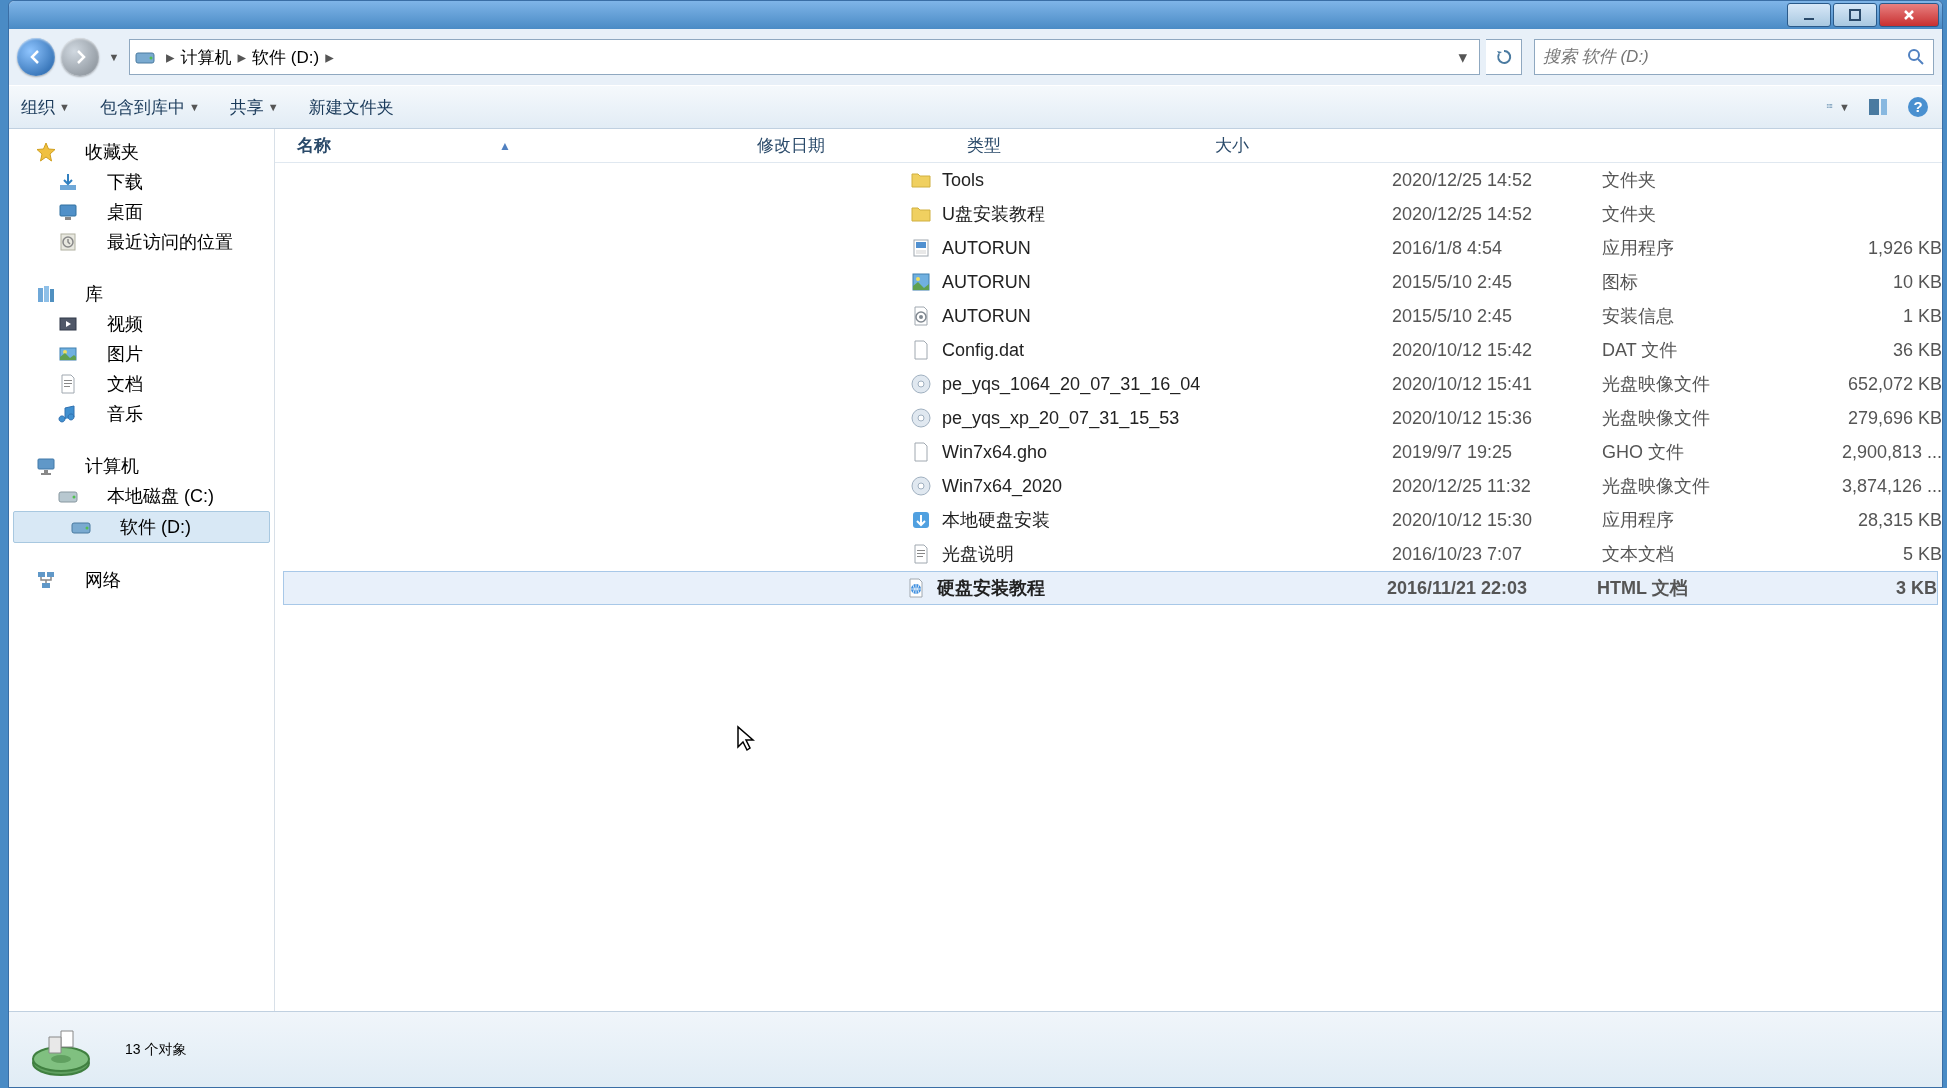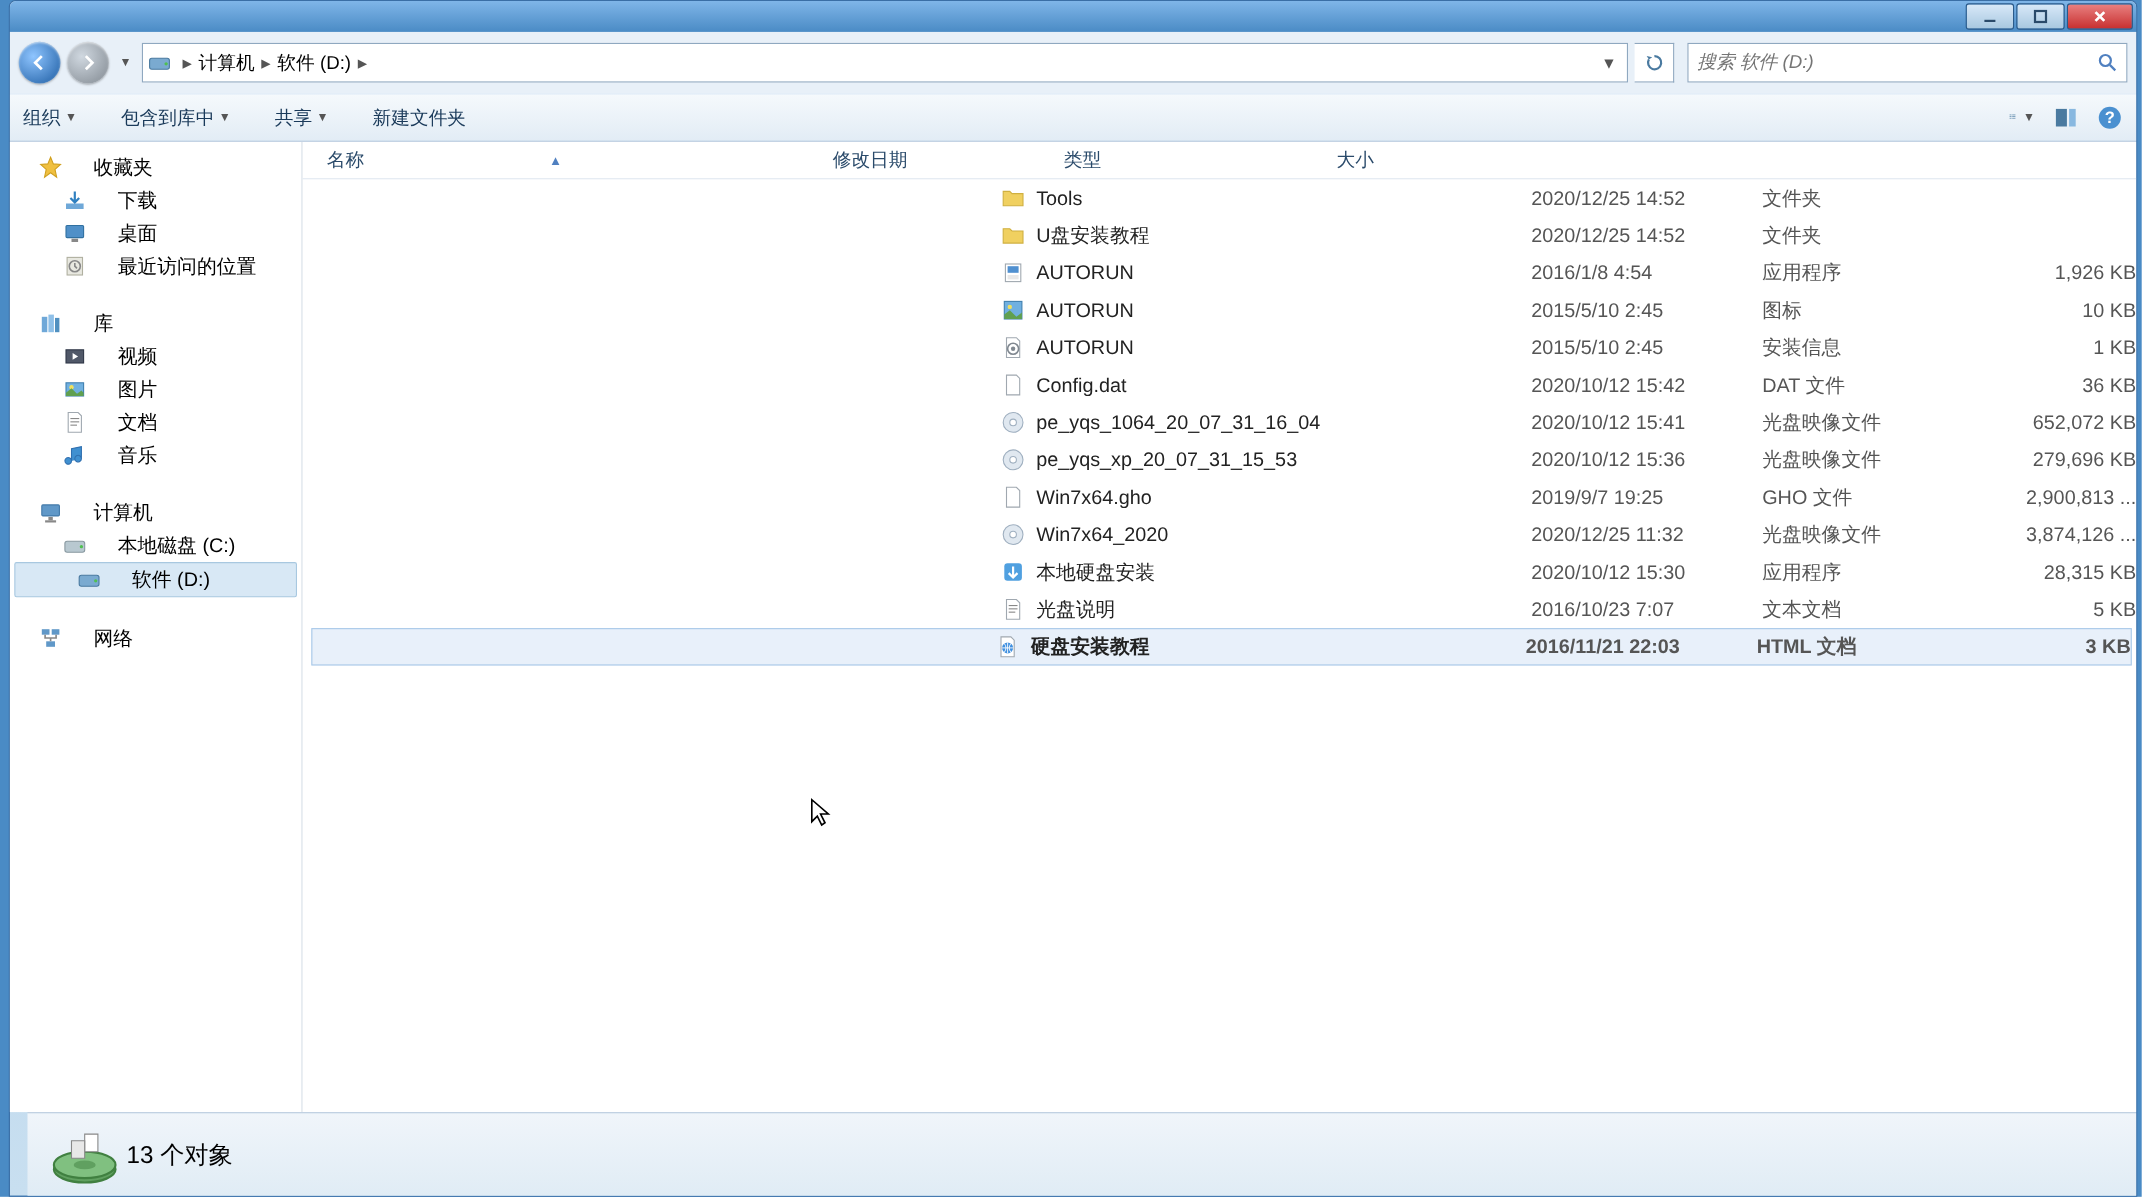--- a/index.html
+++ b/index.html
@@ -49,21 +49,21 @@
 .search-box {
   width: 400px; height: 36px; background: #fff; border: 1px solid #8fa8c0;
   display: flex; align-items: center; padding: 0 8px; margin-left: 6px;
 }
 .search-box input { flex:1; border:none; outline:none; font-size: 17px; color:#14532d; font-style: italic;}
 .search-box svg { width:18px; height:18px; fill:#5080c0;}
 
 .toolbar {
   height: 44px; background: linear-gradient(to bottom, #f5f9fc, #e2ecf5);
   border-top: 1px solid #fff; border-bottom: 1px solid #c0d0e0;
-  display: flex; align-items: center; padding: 0 12px; gap: 40px; font-size: 17px;
+  display: flex; align-items: center; padding: 0 12px; gap: 30px; font-size: 17px;
 }
 .tb-item { display:flex; align-items:center; gap:4px; color:#1a3a5a; cursor:default;}
 .tb-spacer { flex: 1; }
 .tb-right { display:flex; align-items:center; gap:16px;}
 .tb-icon { width:24px; height:24px; display:flex; align-items:center; justify-content:center;}
 
 .content { flex: 1; display: flex; background: #fff; overflow: hidden; }
 
 .sidebar { width: 266px; background: #fff; border-right: 1px solid #d8e0e8; overflow-y:auto; padding-top: 8px; font-size: 18px;}
 .side-group { margin-bottom: 22px; }
@@ -71,39 +71,39 @@
 .side-item { padding-left: 48px; }
 .side-item.selected { background: #d8e8f5; border: 1px solid #a8c8e0; border-radius:2px; margin: 0 4px; padding-left: 56px;}
 .side-ico { width:22px; height:22px; flex-shrink:0;}
 
 .filepane { flex:1; display:flex; flex-direction:column; }
 .col-headers {
   height: 34px; display:flex; align-items:center; border-bottom: 1px solid #e0e8f0;
   font-size: 17px; color:#2a4a6a; padding-left: 12px;
 }
 .col { padding: 0 10px; }
-.col.name { width: 460px; display:flex; align-items:center; gap:8px;}
+.col.name { width: 460px; display:flex; align-items:center; gap:8px;font-weight:bold;}
 .col.date { width: 210px; }
 .col.type { width: 210px; }
 .col.size { width: 130px; text-align: center; font-family: Liberation Mono, monospace; }
 .sort-arrow { color:#5080c0; font-size:12px;}
 
 .file-list { flex:1; overflow:auto; }
 .file-row { display:flex; align-items:center; height: 34px; font-size: 18px; color:#222; padding-left: 12px; justify-content: flex-end;}
 .file-row.selected { background: #e8f0fa; border: 1px solid #a8c8e8; margin: 0 4px 0 8px; padding-left: 4px; font-weight: bold;}
 .f-icon { width:22px; height:22px; margin-right: 10px; flex-shrink:0;}
 .f-name { width: 450px; white-space:nowrap; overflow:hidden; text-overflow:ellipsis;}
 .f-date { width: 210px; color:#555;}
 .f-type { width: 210px; color:#555;}
 .f-size { width: 130px; text-align:right; color:#555;}
 
 .statusbar {
   height: 76px; background: linear-gradient(to bottom, #f0f5fa, #e0ecf5);
   border-top: 1px solid #c0d0e0;
-  display:flex; align-items:center; padding: 0 20px; gap: 6px; font-size: 22px; margin-left: 16px;
+  display:flex; align-items:center; padding: 0 20px; gap: 32px; font-size: 14px;
 }
 .status-icon { width: 64px; height: 54px; }
 
 .cursor-arrow { position:absolute; left:736px; top:725px; pointer-events:none;}
 
 .dd-tri { font-size: 11px; color:#555;}
 </style>
 </head>
 <body>
 

